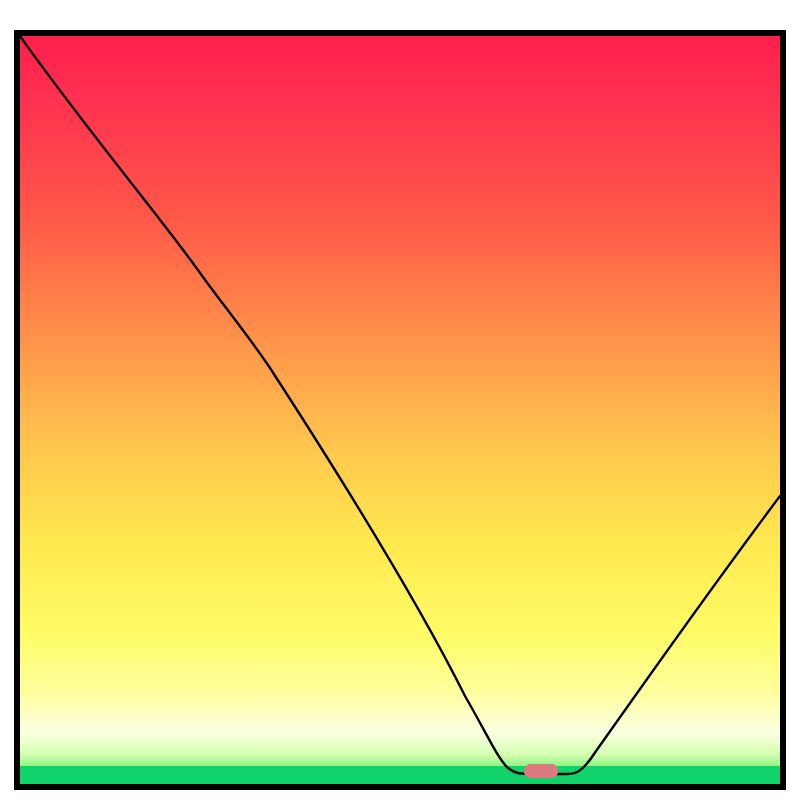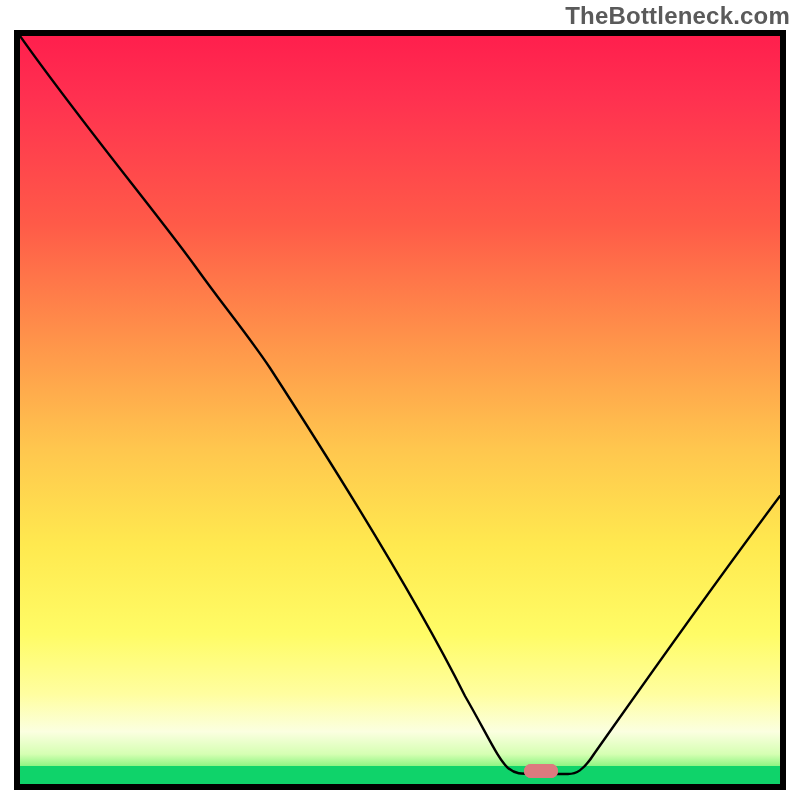--- a/index.html
+++ b/index.html
@@ -81,21 +81,20 @@
     height: 14px;
     border-radius: 8px;
     background: #dd7a7f;
     box-shadow: 0 0 0.5px #dd7a7f;
   }
 </style>
 </head>
 <body>
 <div class="wrap">
 
-  <div class="watermark">TheBottleneck.com</div>
 
   <div class="chart">
 
     <div class="gradient-main"></div>
 
     <div class="green-strip"></div>
 
     <svg class="curve" viewBox="0 0 760 748" preserveAspectRatio="none">
       <path d="M 0 0
                C 60 85, 135 175, 175 230

